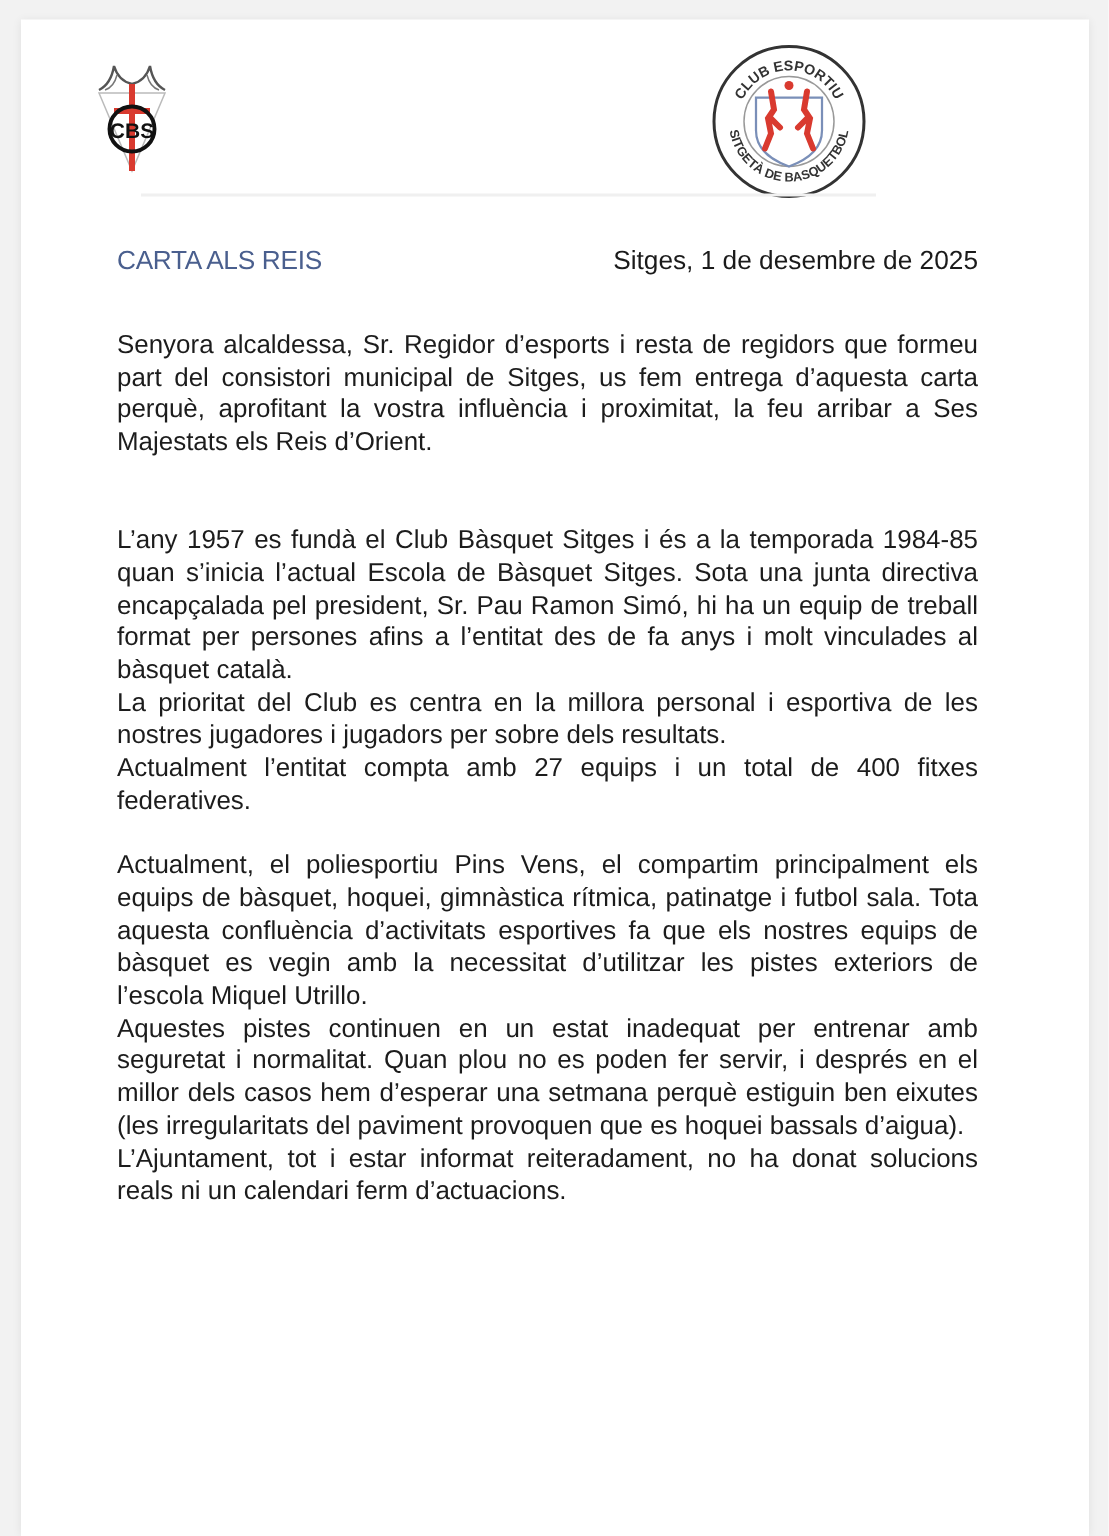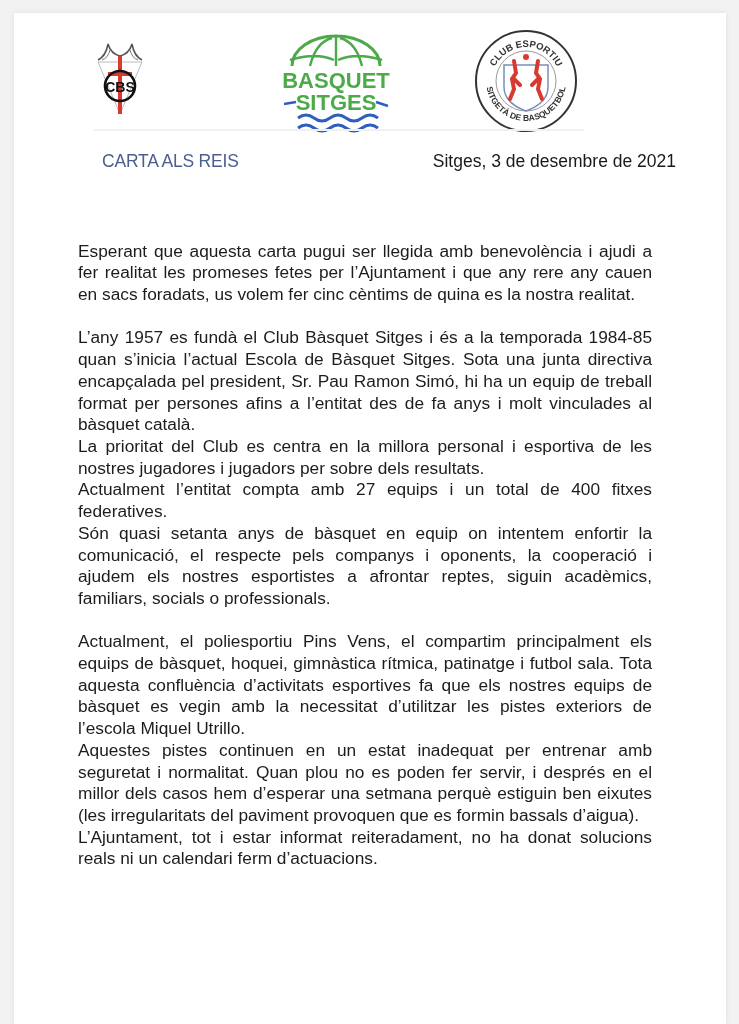--- a/index.html
+++ b/index.html
@@ -12,30 +12,30 @@
   .page {
     position: absolute; left: 14px; top: 13px; width: 712px; height: 1011px;
     background: #ffffff;
     box-shadow: 0 0 6px rgba(0,0,0,0.08);
   }
   .header {
     position: absolute; left: 0; top: 0; width: 712px; height: 120px;
   }
   .logo { position: absolute; }
   .logo svg { display: block; }
-  .logo-left { left: 80px; top: 25px; width: 52px; height: 80px; text-decoration: underline; }
+  .logo-left { left: 48px; top: 25px; width: 52px; height: 80px; text-decoration: underline; }
   .logo-center { left: 262px; top: 17px; width: 120px; height: 108px; }
   .logo-right { left: 460px; top: 16px; width: 104px; height: 104px; }
   .header-rule {
     position: absolute; left: 80px; top: 116px; width: 490px; height: 2px;
     background: #f0f0f0;
   }
 
   .title-row {
-    position: absolute; left: 64px; top: 138px; width: 574px; height: 24px; margin-left: 24px;
+    position: absolute; left: 64px; top: 150px; width: 574px; height: 24px;
   }
   .doc-title {
     position: absolute; left: 0; top: 0;
     font-size: 17.5px; color: #4a5f8e; letter-spacing: -0.2px;
   }
   .doc-date {
     position: absolute; right: 0; top: 0;
     font-size: 17.5px; color: #1a1a1a;
   }
   .body {
@@ -57,31 +57,20 @@
         <path d="M4 22 Q12 18 14 6 Q17 16 26 18 Q35 16 38 6 Q40 18 48 22" fill="none" stroke="#555" stroke-width="1.6"></path>
         <path d="M8 22 Q14 20 16 12 M44 22 Q38 20 36 12" fill="none" stroke="#777" stroke-width="1"></path>
         <path d="M4 24 L26 76 L48 24 Z" fill="none" stroke="#bbb" stroke-width="1"></path>
         <rect x="24" y="18" width="4" height="58" fill="#d93a2f"></rect>
         <rect x="14" y="34" width="24" height="4" fill="#d93a2f"></rect>
         <circle cx="26" cy="48" r="15" fill="none" stroke="#111" stroke-width="2.6"></circle>
         <text x="26" y="54" text-anchor="middle" font-family="Liberation Sans, sans-serif" font-size="14" font-weight="bold" fill="#111">CBS</text>
       </svg>
     </div>
 
-    <div class="logo logo-center">
-      <svg width="120" height="108" viewBox="0 0 120 108">
-        <path d="M16 36 A44 30 0 0 1 104 36" fill="none" stroke="#4caa4a" stroke-width="3"></path>
-        <path d="M34 36 Q40 12 56 8 M86 36 Q80 12 64 8 M14 30 Q40 22 58 30 M106 30 Q80 22 62 30 M60 6 L60 36" fill="none" stroke="#4caa4a" stroke-width="2.4"></path>
-        <text x="60" y="58" text-anchor="middle" font-family="Liberation Sans, sans-serif" font-size="22" font-weight="bold" fill="#4caa4a">BASQUET</text>
-        <text x="60" y="80" text-anchor="middle" font-family="Liberation Sans, sans-serif" font-size="22" font-weight="bold" fill="#4caa4a">SITGES</text>
-        <path d="M8 74 L20 72 M100 72 L112 76" stroke="#2f5fbe" stroke-width="2.4" fill="none"></path>
-        <path d="M22 88 Q30 82 38 88 T54 88 T70 88 T86 88 T102 88" stroke="#2f5fbe" stroke-width="3" fill="none"></path>
-        <path d="M22 98 Q30 92 38 98 T54 98 T70 98 T86 98 T102 98" stroke="#2f5fbe" stroke-width="3" fill="none"></path>
-      </svg>
-    </div>
 
     <div class="logo logo-right">
       <svg width="104" height="104" viewBox="0 0 104 104">
         <defs>
           <path id="arcTop" d="M18 52 A34 34 0 0 1 86 52"></path>
           <path id="arcBot" d="M12 52 A40 40 0 0 0 92 52"></path>
         </defs>
         <circle cx="52" cy="52" r="50" fill="#fff" stroke="#333" stroke-width="2"></circle>
         <circle cx="52" cy="52" r="30" fill="#fff" stroke="#999" stroke-width="1"></circle>
         <text font-family="Liberation Sans, sans-serif" font-size="9.5" font-weight="bold" fill="#333">
@@ -95,31 +84,30 @@
         <path d="M40 32 L42 44 L38 50 L40 60 L36 70 M40 50 L46 56" stroke="#d93a2f" stroke-width="4" fill="none" stroke-linecap="round"></path>
         <path d="M64 32 L62 44 L66 50 L64 60 L68 70 M64 50 L58 56" stroke="#d93a2f" stroke-width="4" fill="none" stroke-linecap="round"></path>
       </svg>
     </div>
 
     <div class="header-rule"></div>
   </div>
 
   <div class="title-row">
     <span class="doc-title">CARTA ALS REIS</span>
-    <span class="doc-date">Sitges, 3 de desembre de 2021</span>
+    <span class="doc-date">Sitges, 1 de desembre de 2025</span>
   </div>
 
   <div class="body">
+    <p>Senyora alcaldessa, Sr. Regidor d’esports i resta de regidors que formeu part del consistori municipal de Sitges, us fem entrega d’aquesta carta perquè, aprofitant la vostra influència i proximitat, la feu arribar a Ses Majestats els Reis d’Orient.</p>
     <div class="gap"></div>
-    <p>Esperant que aquesta carta pugui ser llegida amb benevolència i ajudi a fer realitat les promeses fetes per l’Ajuntament i que any rere any cauen en sacs foradats, us volem fer cinc cèntims de quina es la nostra realitat.</p>
     <div class="gap"></div>
     <p>L’any 1957 es fundà el Club Bàsquet Sitges i és a la temporada 1984-85 quan s’inicia l’actual Escola de Bàsquet Sitges. Sota una junta directiva encapçalada pel president, Sr. Pau Ramon Simó, hi ha un equip de treball format per persones afins a l’entitat des de fa anys i molt vinculades al bàsquet català.</p>
     <p>La prioritat del Club es centra en la millora personal i esportiva de les nostres jugadores i jugadors per sobre dels resultats.</p>
     <p>Actualment l’entitat compta amb 27 equips i un total de 400 fitxes federatives.</p>
-    <p>Són quasi setanta anys de bàsquet en equip on intentem enfortir la comunicació, el respecte pels companys i oponents, la cooperació i ajudem els nostres esportistes a afrontar reptes, siguin acadèmics, familiars, socials o professionals.</p>
     <div class="gap"></div>
     <p>Actualment, el poliesportiu Pins Vens, el compartim principalment els equips de bàsquet, hoquei, gimnàstica rítmica, patinatge i futbol sala. Tota aquesta confluència d’activitats esportives fa que els nostres equips de bàsquet es vegin amb la necessitat d’utilitzar les pistes exteriors de l’escola Miquel Utrillo.</p>
-    <p>Aquestes pistes continuen en un estat inadequat per entrenar amb seguretat i normalitat. Quan plou no es poden fer servir, i després en el millor dels casos hem d’esperar una setmana perquè estiguin ben eixutes (les irregularitats del paviment provoquen que es formin bassals d’aigua).</p>
+    <p>Aquestes pistes continuen en un estat inadequat per entrenar amb seguretat i normalitat. Quan plou no es poden fer servir, i després en el millor dels casos hem d’esperar una setmana perquè estiguin ben eixutes (les irregularitats del paviment provoquen que es hoquei bassals d’aigua).</p>
     <p>L’Ajuntament, tot i estar informat reiteradament, no ha donat solucions reals ni un calendari ferm d’actuacions.</p>
 
   </div>
 
 </div>
 
 </body></html>

